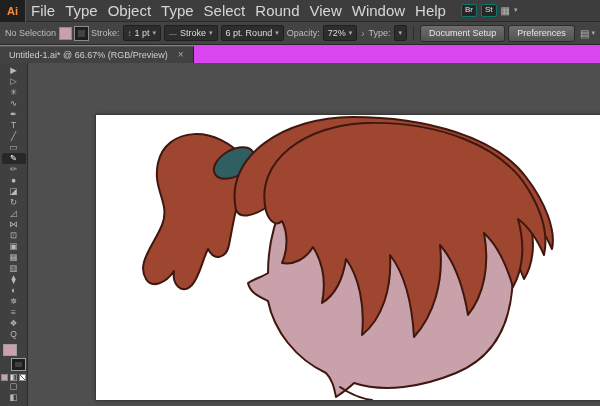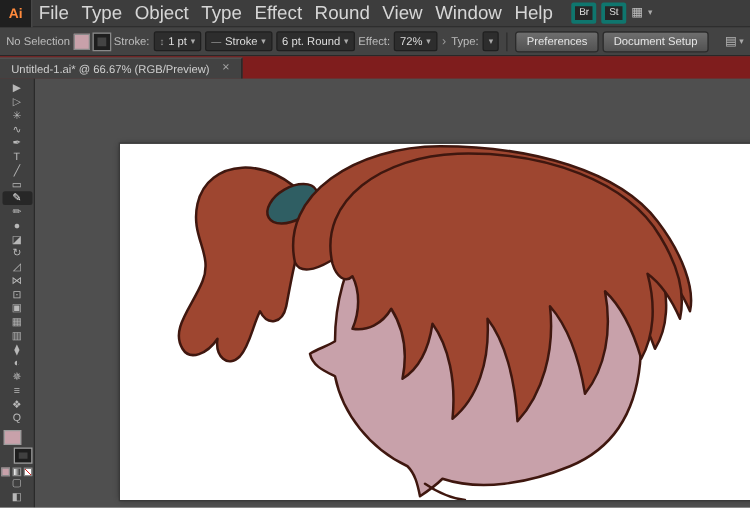--- a/index.html
+++ b/index.html
@@ -8,21 +8,21 @@
   .app{position:relative;width:600px;height:406px;overflow:hidden;background:#4f4f4f}
 
   
   .menubar{position:absolute;top:0;left:0;right:0;height:22px;background:#3d3d3d;
     border-bottom:1px solid #2a2a2a;display:flex;align-items:center;color:#d6d6d6}
   .logo{width:26px;height:22px;background:#1f1f1f;color:#ff8a3c;font-weight:bold;font-size:11px;
     display:flex;align-items:center;justify-content:center;border-right:1px solid #555}
   .menu-items{display:flex;align-items:center;height:100%}
   .menu-item{padding:0 5px;font-size:15px;height:100%;display:flex;align-items:center;cursor:default}
   .menubar-right{display:flex;align-items:center;gap:4px;margin-left:10px}
-  .badge{background:#262626;border:3px solid #0f766e;border-radius:2px;font-size:8px;
+  .badge{background:#262626;border:1px solid #0f766e;border-radius:2px;font-size:8px;
     padding:1px 3px;color:#e0e0e0;line-height:1.1}
   .ws-icon{font-size:10px;color:#bcbcbc}
   .caret{font-size:7px;color:#aaa}
 
   
   .controlbar{position:absolute;top:22px;left:0;right:0;height:23px;background:#434343;
     border-bottom:1px solid #282828;display:flex;align-items:center;gap:3px;padding:0 5px;
     color:#c9c9c9;font-size:9px;white-space:nowrap;overflow:hidden}
   .cb-label{color:#bdbdbd;margin:0 0}
   .swatch{width:13px;height:13px;border:1px solid #8a8a8a;display:inline-block}
@@ -30,21 +30,21 @@
   .field{background:#2d2d2d;border:1px solid #1f1f1f;height:16px;display:inline-flex;
     align-items:center;padding:0 4px;gap:3px;color:#ddd;border-radius:2px}
   .field .icon{font-size:8px;color:#9a9a9a}
   .flyout{color:#9a9a9a;font-size:10px;margin:0 1px}
   .sep{width:1px;height:15px;background:#2c2c2c;margin:0 3px;flex:none}
   .btn{background:linear-gradient(#6e6e6e,#525252);border:1px solid #2b2b2b;border-radius:3px;
     height:17px;display:inline-flex;align-items:center;padding:0 8px;color:#e6e6e6;flex:none}
   .panel-icon{margin-left:auto;display:flex;align-items:center;gap:2px;color:#b5b5b5;font-size:10px;flex:none}
 
   
-  .tabbar{position:absolute;top:45px;left:0;right:0;height:18px;background:#7f1d1d;display:flex;align-items:center}
+  .tabbar{position:absolute;top:45px;left:0;right:0;height:18px;background:#d946ef;display:flex;align-items:center}
   .tab{background:#424242;border-right:1px solid #232323;border-top:1px solid #555;height:17px;
     display:flex;align-items:center;gap:10px;padding:0 9px;color:#cfcfcf;font-size:9px}
   .tab .close{color:#a5a5a5;font-size:10px;line-height:1}
 
   
   .toolbar{position:absolute;top:63px;left:0;width:28px;bottom:0;background:#404040;
     border-right:1px solid #2a2a2a;display:flex;flex-direction:column;align-items:center;padding-top:2px}
   .tool{width:24px;height:11px;display:flex;align-items:center;justify-content:center;
     color:#b8b8b8;font-size:8.5px;line-height:1;flex:none}
   .tool.active{background:#272727;color:#fff;border-radius:2px}
@@ -67,21 +67,21 @@
 
 <div class="app">
 
   <div class="menubar">
     <div class="logo">Ai</div>
     <div class="menu-items">
         <div class="menu-item">File</div>
         <div class="menu-item">Type</div>
         <div class="menu-item">Object</div>
         <div class="menu-item">Type</div>
-        <div class="menu-item">Effect</div>
+        <div class="menu-item">Select</div>
         <div class="menu-item">Round</div>
         <div class="menu-item">View</div>
         <div class="menu-item">Window</div>
         <div class="menu-item">Help</div>
       </div>
     <div class="menubar-right">
       <span class="badge">Br</span>
       <span class="badge">St</span>
       <span class="ws-icon">▦</span>
       <span class="caret">▾</span>
@@ -100,33 +100,33 @@
     </span>
     <span class="field">
       <span class="icon">—</span>
       <span>Stroke</span>
       <span class="caret">▾</span>
     </span>
     <span class="field">
       <span>6 pt. Round</span>
       <span class="caret">▾</span>
     </span>
-    <span class="cb-label">Effect:</span>
+    <span class="cb-label">Opacity:</span>
     <span class="field">
       <span>72%</span>
       <span class="caret">▾</span>
     </span>
     <span class="flyout">›</span>
     <span class="cb-label">Type:</span>
     <span class="field">
       <span class="caret">▾</span>
     </span>
     <span class="sep"></span>
+    <span class="btn">Document Setup</span>
     <span class="btn">Preferences</span>
-    <span class="btn">Document Setup</span>
     <span class="panel-icon">
       <span>▤</span>
       <span class="caret">▾</span>
     </span>
   </div>
 
   <div class="tabbar">
     <div class="tab">
       <span>Untitled-1.ai* @ 66.67% (RGB/Preview)</span>
       <span class="close">×</span>

